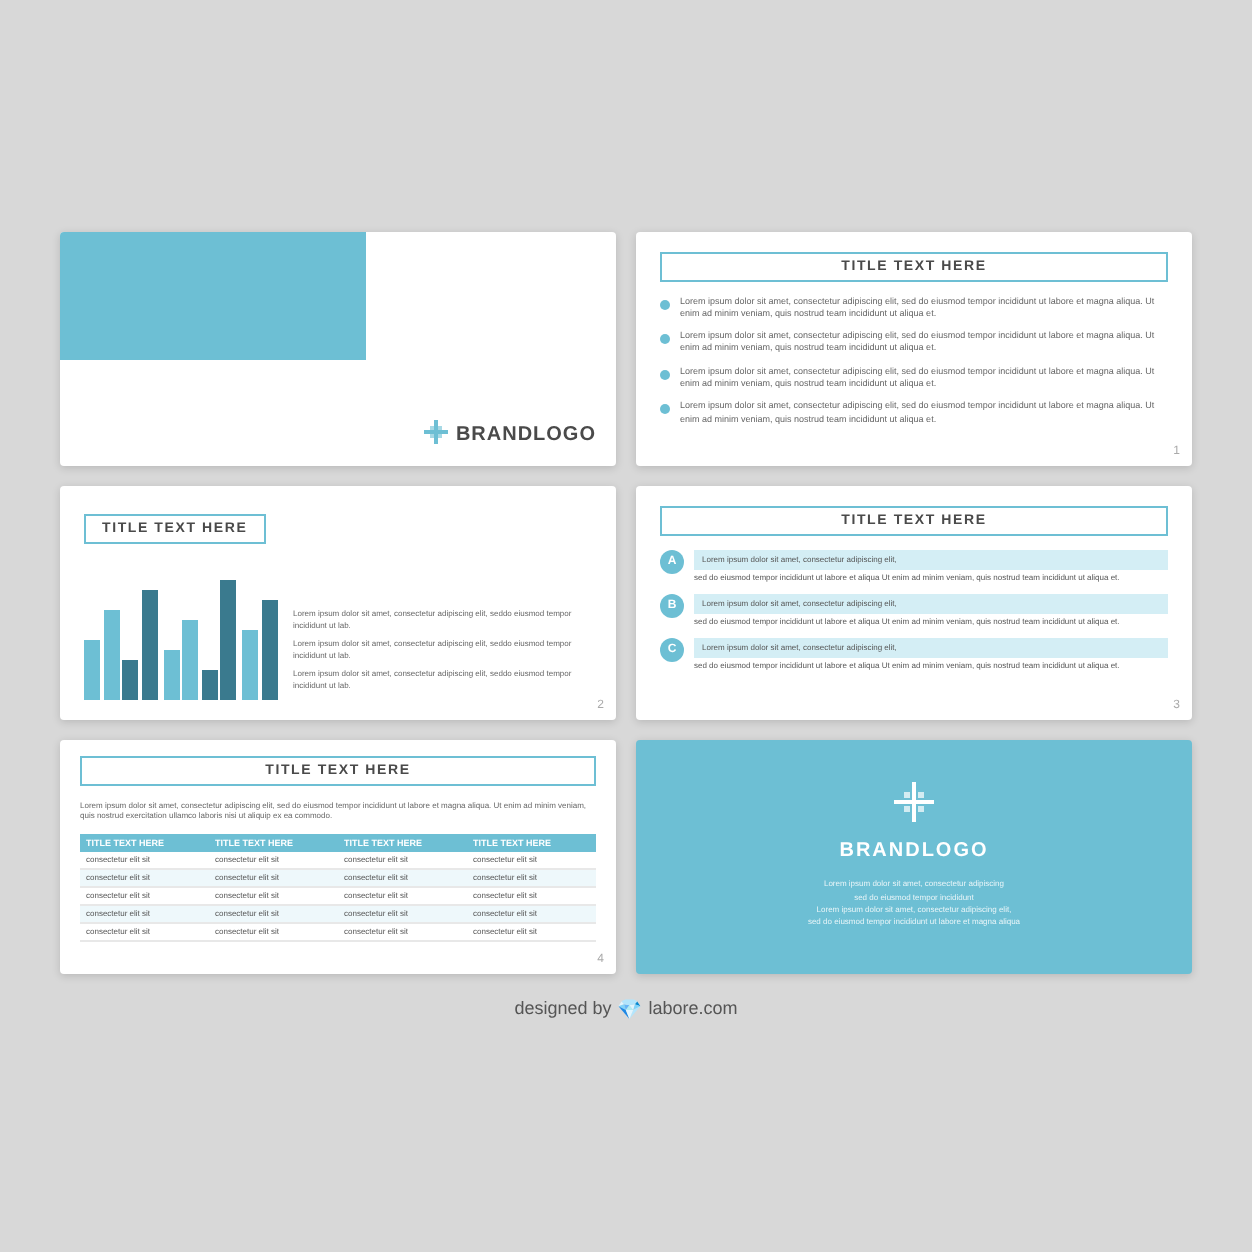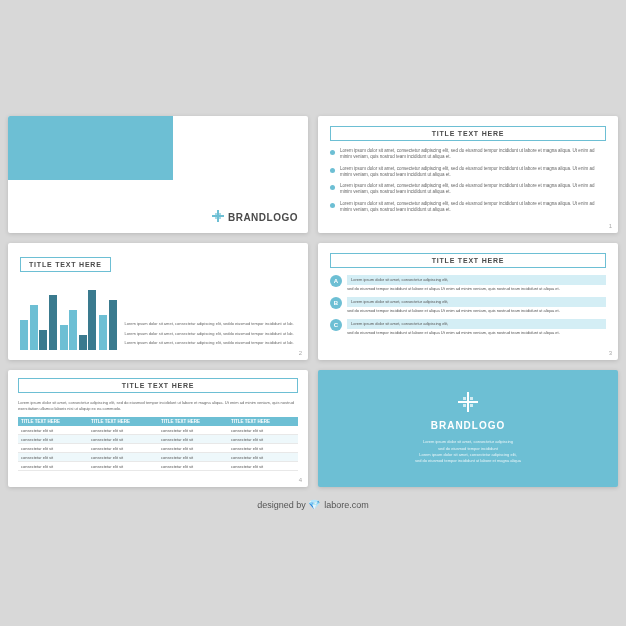--- a/index.html
+++ b/index.html
@@ -8,21 +8,21 @@
       font-family: Arial, sans-serif;
       width: 626px;
       height: 626px;
       overflow: hidden;
       display: flex;
       flex-direction: column;
       align-items: center;
       justify-content: center;
     }
     .main-container {
-      width: 610px;
+      width: 566px;
       display: grid;
       grid-template-columns: 1fr 1fr;
       grid-template-rows: 1fr 1fr 1fr;
       gap: 10px;
       margin-bottom: 8px;
     }
     .slide {
       background: #fff;
       border-radius: 2px;
       box-shadow: 0 1px 4px rgba(0,0,0,0.15);
@@ -225,21 +225,20 @@
       margin-bottom: 8px;
     }
     .slide-6 .sub-text {
       font-size: 4px;
       color: rgba(255,255,255,0.85);
       text-align: center;
       line-height: 1.6;
     }
     .bottom-credit {
       display: flex;
-      align-items: center;
       font-size: 9px;
       color: #555;
       margin-top: 4px;
     }
     .bottom-credit .freepik-icon {
       font-size: 10px;
       margin: 0 3px;
     }
   </style>
 </head>

